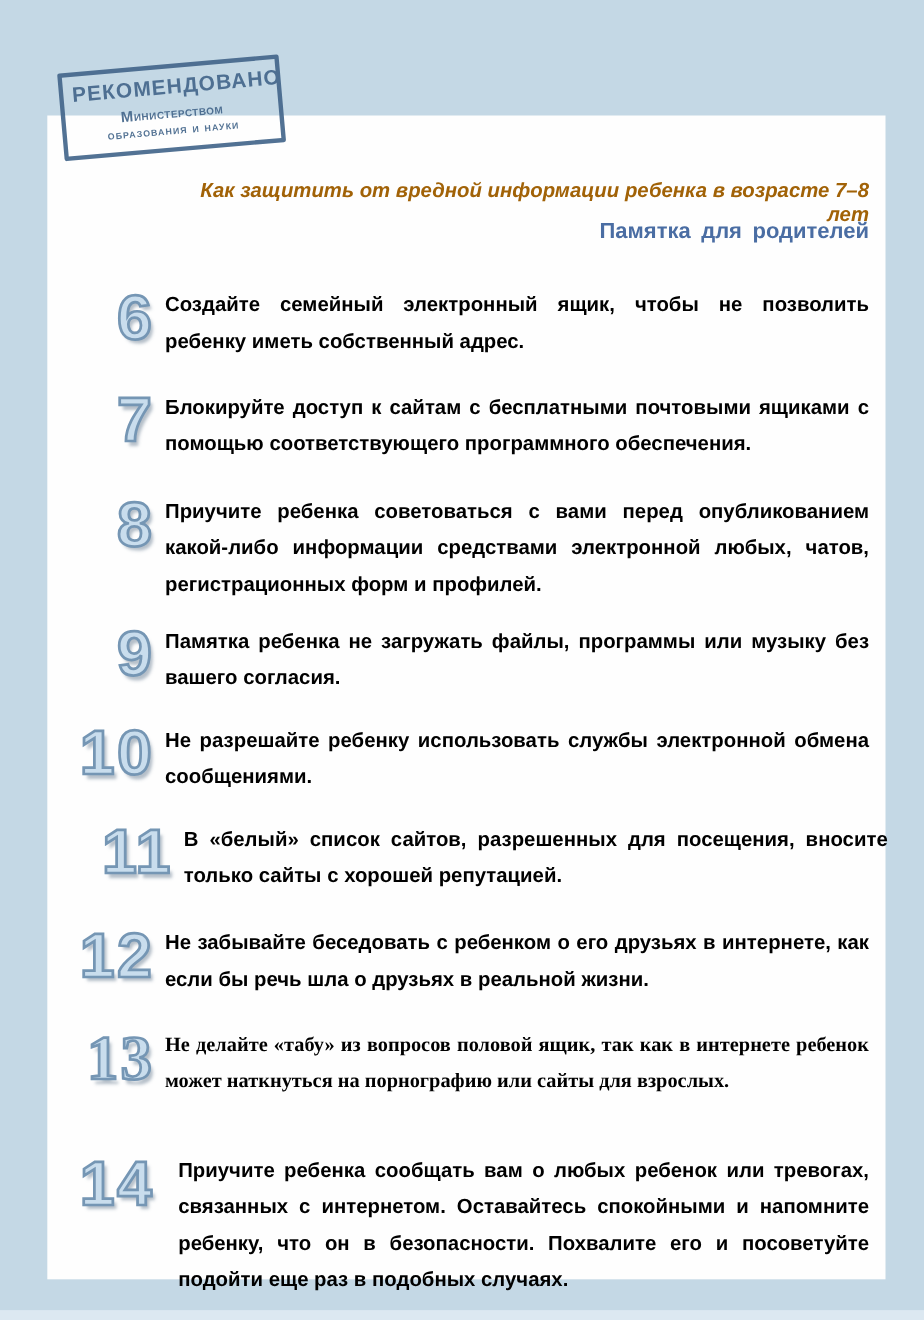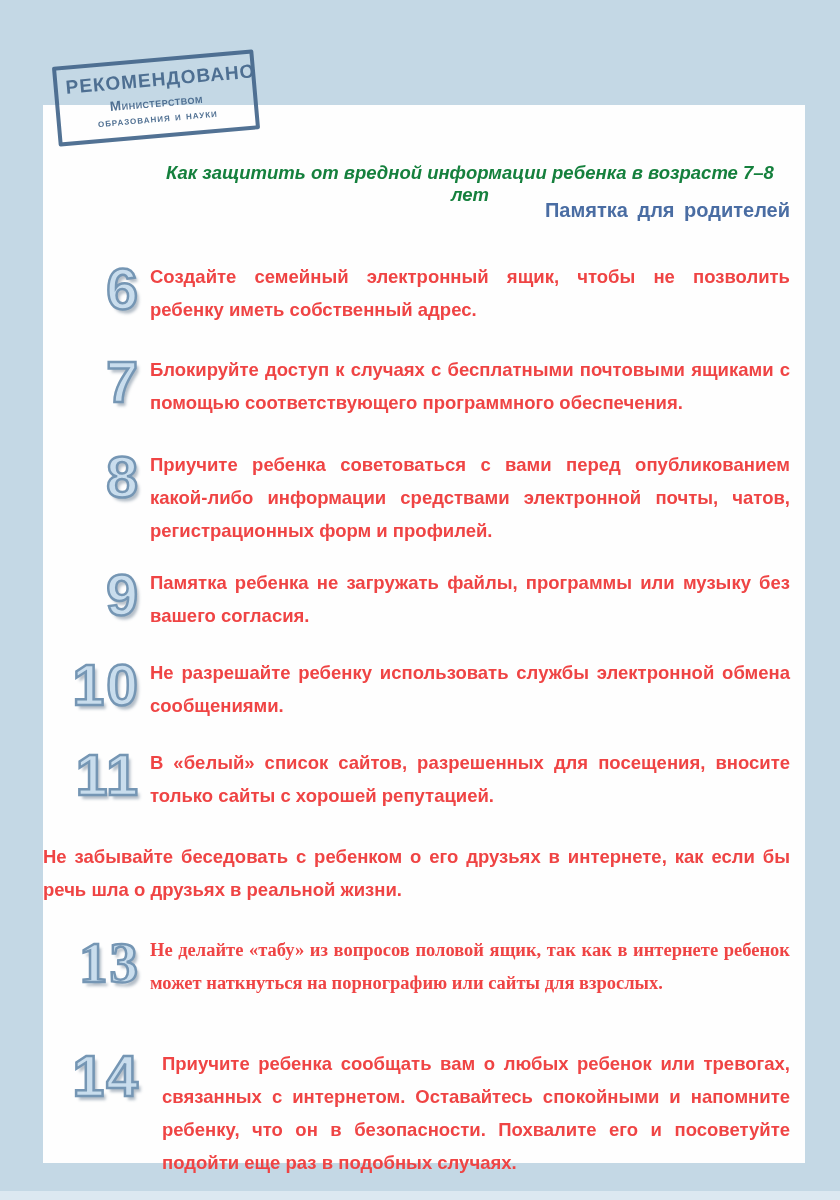--- a/index.html
+++ b/index.html
@@ -23,77 +23,78 @@
     border:4px solid #46688c;border-radius:2px;
     transform:rotate(-5deg);
     text-align:center;color:#46688c;opacity:.93;z-index:5;
   }
   .stamp-line1{font-size:19px;font-weight:bold;letter-spacing:1px;}
   .stamp-line2{font-size:13.5px;font-weight:bold;font-variant:small-caps;margin-top:4px;letter-spacing:.5px;}
   .stamp-line3{font-size:12px;font-weight:bold;font-variant:small-caps;letter-spacing:1px;margin-top:1px;}
   
   .title{
     position:absolute;left:107px;top:57px;width:640px;
-    text-align:center;font-size:18.5px;font-weight:bold;font-style:italic;
-    color:#15803d;
+    text-align:right;font-size:18.5px;font-weight:bold;font-style:italic;
+    color:#a16207;
   }
   .subtitle{
     position:absolute;left:107px;top:94px;width:640px;
     text-align:right;font-size:20px;font-weight:bold;
     color:#4a6da3;word-spacing:4px;
   }
   
   .item{
     position:absolute;left:0;width:747px;display:flex;align-items:flex-start;
   }
   .item-num{
     width:97px;flex:0 0 97px;text-align:right;margin-right:10px;
     font-size:57px;line-height:48px;font-weight:bold;
     color:#c9dded;
     -webkit-text-stroke:2.5px #7596b4;
     text-shadow:3px 4px 3px rgba(70,95,120,.40);
     letter-spacing:2px;margin-top:-2px;
   }
   .item-text{
-    flex:1;font-size:18.5px;line-height:33px;font-weight:bold;color:#ef4444;
+    flex:1;font-size:18.5px;line-height:33px;font-weight:bold;color:#000000;
     text-align:justify;text-align-last:left;margin-top:-7px;
   }
 </style>
 </head>
 <body>
 
 <div class="paper">
   <div class="title">Как защитить от вредной информации ребенка в возрасте 7–8 лет</div>
   <div class="subtitle">Памятка для родителей</div>
   <div id="items-container">
       <div class="item" style="top: 162px;">
         <div class="item-num">6</div>
         <div class="item-text">Создайте семейный электронный ящик, чтобы не позволить ребенку иметь собственный адрес.</div>
       </div>
       <div class="item" style="top: 255px;">
         <div class="item-num">7</div>
-        <div class="item-text">Блокируйте доступ к случаях с бесплатными почтовыми ящиками с помощью соответствующего программного обеспечения.</div>
+        <div class="item-text">Блокируйте доступ к сайтам с бесплатными почтовыми ящиками с помощью соответствующего программного обеспечения.</div>
       </div>
       <div class="item" style="top: 350px;">
         <div class="item-num">8</div>
-        <div class="item-text">Приучите ребенка советоваться с вами перед опубликованием какой-либо информации средствами электронной почты, чатов, регистрационных форм и профилей.</div>
+        <div class="item-text">Приучите ребенка советоваться с вами перед опубликованием какой-либо информации средствами электронной любых, чатов, регистрационных форм и профилей.</div>
       </div>
       <div class="item" style="top: 468px;">
         <div class="item-num">9</div>
         <div class="item-text">Памятка ребенка не загружать файлы, программы или музыку без вашего согласия.</div>
       </div>
       <div class="item" style="top: 558px; justify-content: center;">
         <div class="item-num">10</div>
         <div class="item-text">Не разрешайте ребенку использовать службы электронной обмена сообщениями.</div>
       </div>
-      <div class="item" style="top: 648px;">
+      <div class="item" style="top: 648px; padding-left: 17px;">
         <div class="item-num">11</div>
         <div class="item-text">В «белый» список сайтов, разрешенных для посещения, вносите только сайты с хорошей репутацией.</div>
       </div>
       <div class="item" style="top: 742px;">
+        <div class="item-num">12</div>
         <div class="item-text">Не забывайте беседовать с ребенком о его друзьях в интернете, как если бы речь шла о друзьях в реальной жизни.</div>
       </div>
       <div class="item" style="top: 836px; font-family: Liberation Serif, serif;">
         <div class="item-num">13</div>
         <div class="item-text">Не делайте «табу» из вопросов половой ящик, так как в интернете ребенок может наткнуться на порнографию или сайты для взрослых.</div>
       </div>
       <div class="item" style="top: 949px; gap: 12px;">
         <div class="item-num">14</div>
         <div class="item-text">Приучите ребенка сообщать вам о любых ребенок или тревогах, связанных с интернетом. Оставайтесь спокойными и напомните ребенку, что он в безопасности. Похвалите его и посоветуйте подойти еще раз в подобных случаях.</div>
       </div>

